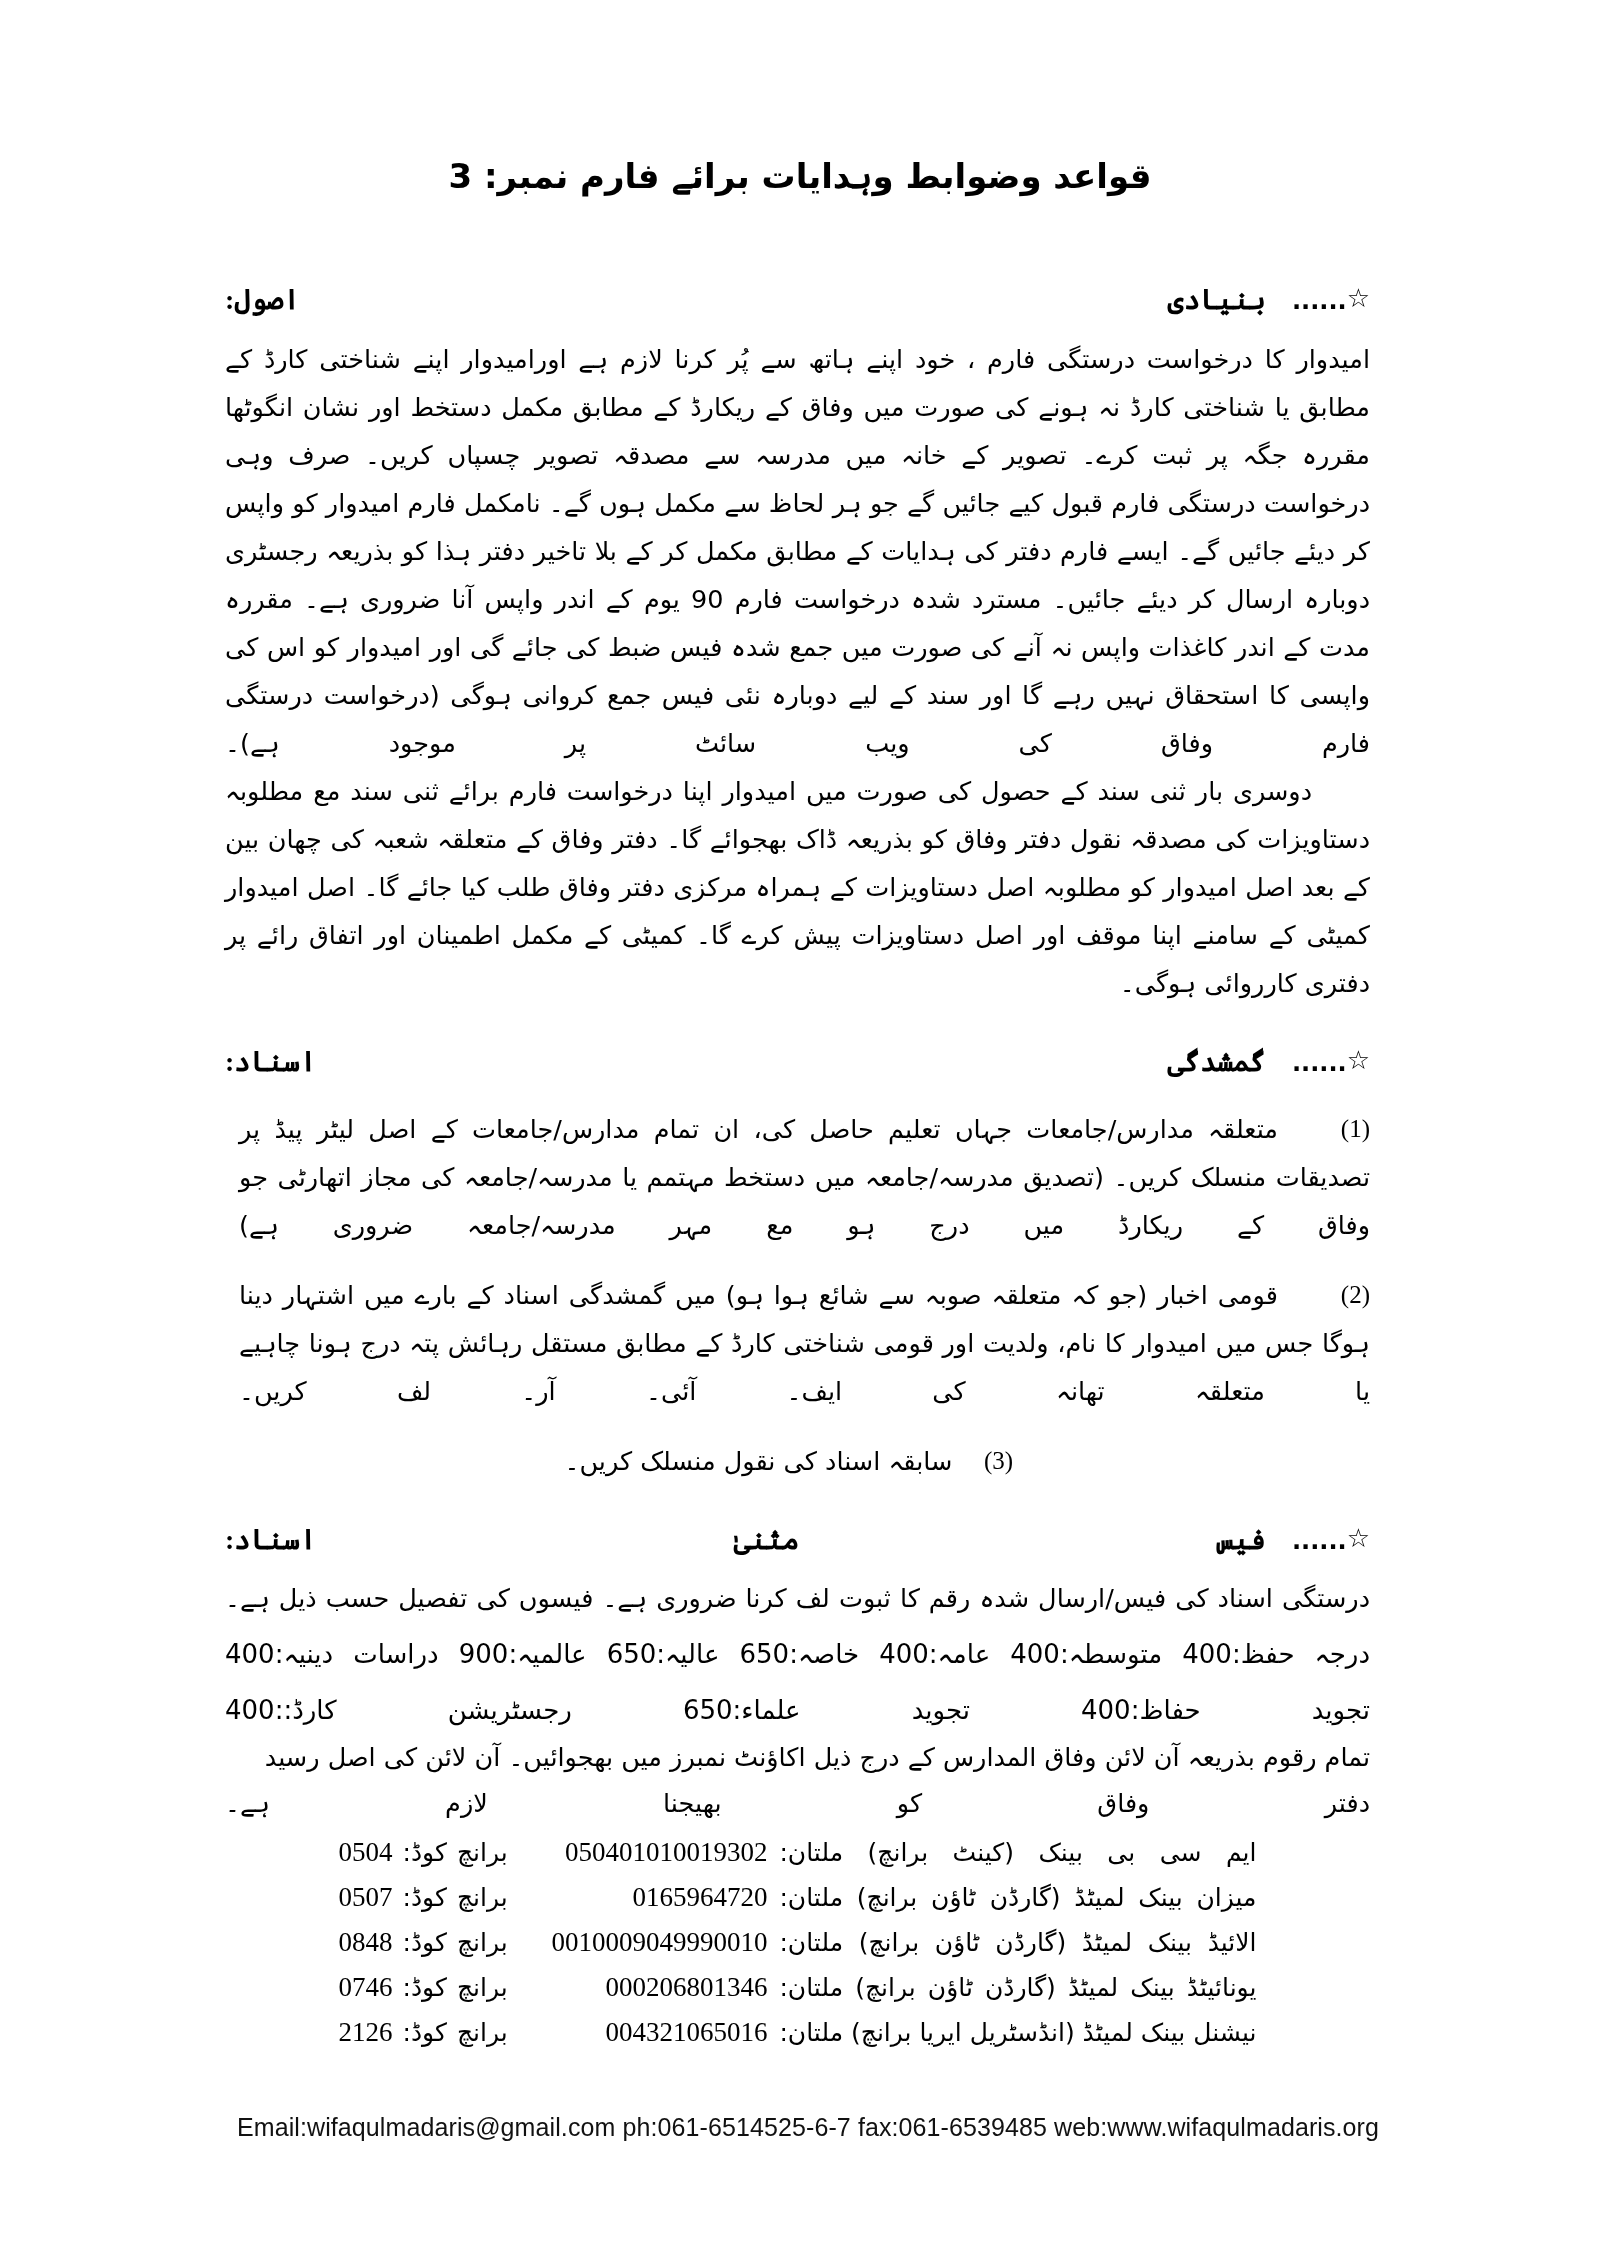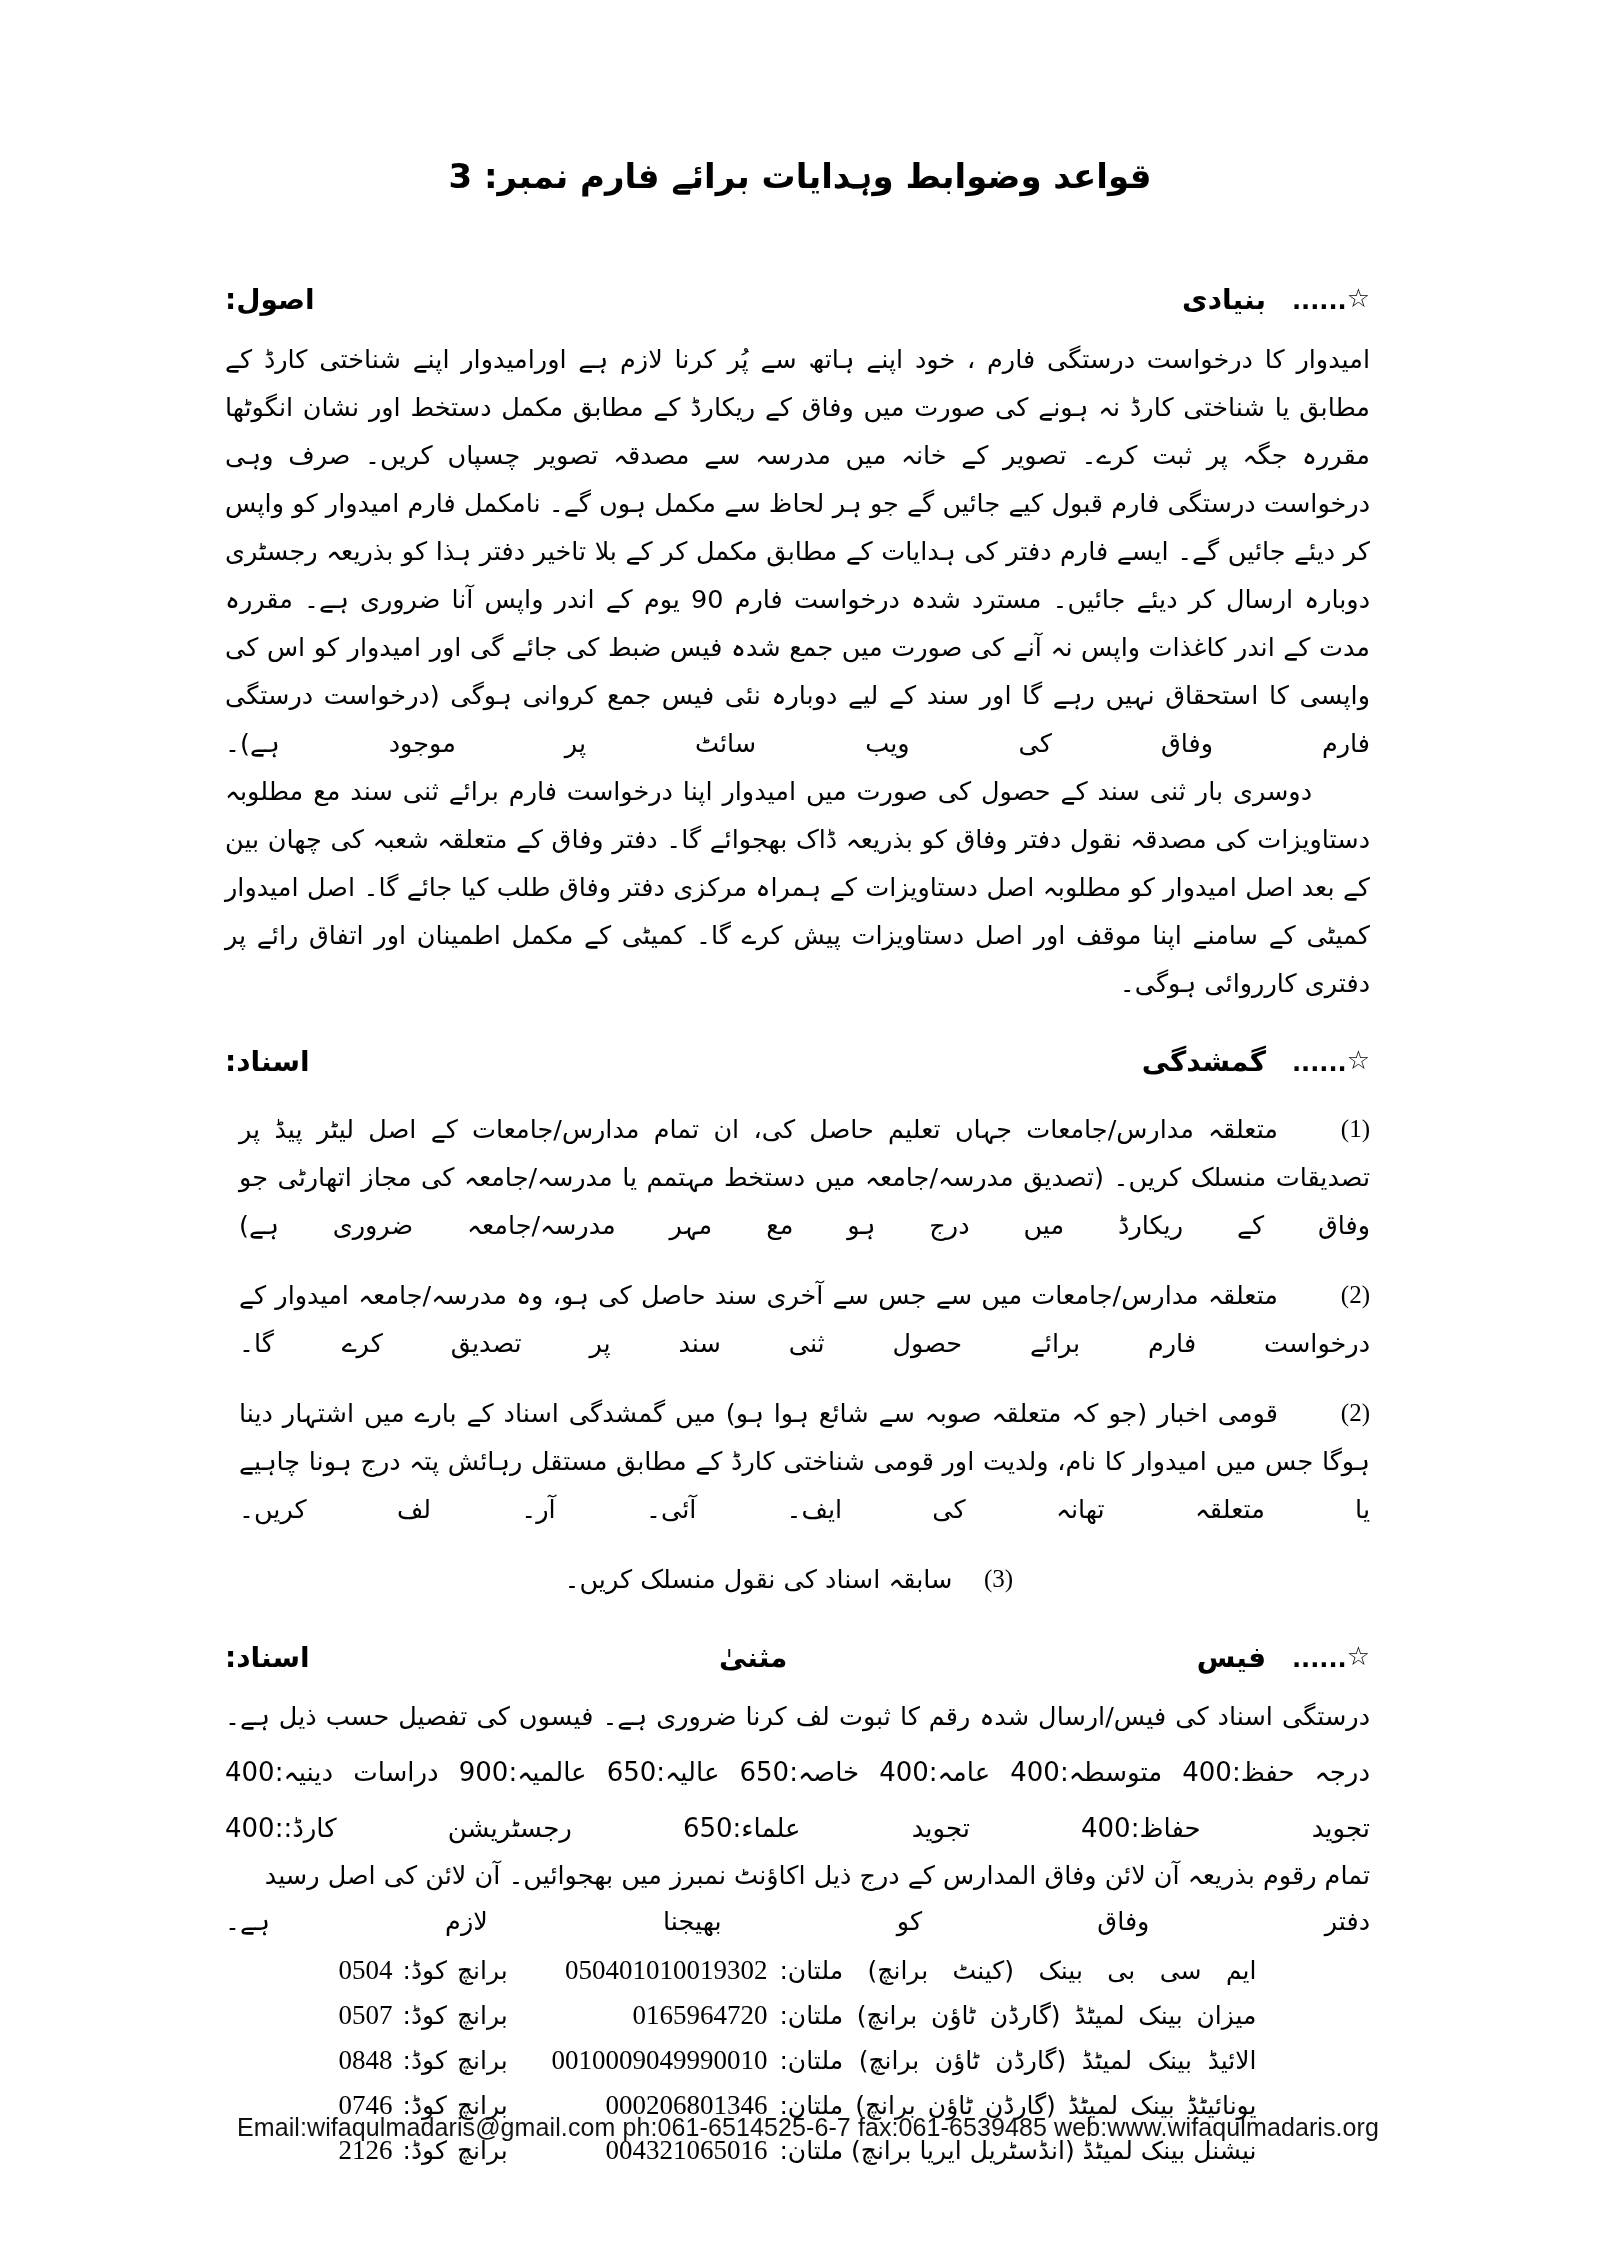--- a/index.html
+++ b/index.html
@@ -69,20 +69,21 @@
     display: inline-block;
     vertical-align: 2px;
   }
   .dots {
     letter-spacing: 2px;
     font-size: 24px;
   }
   .head-label {
     padding-right: 26px;
     font-weight: 700;
+    font-family: Liberation Serif, serif;
   }
   .numbered {
     direction: rtl;
     display: block;
     margin: 22px 0 0 14px;
     font-size: 25.5px;
     line-height: 48px;
     text-align: justify;
     text-align-last: justify;
   }
@@ -180,23 +181,20 @@
     <p class="para indent">دوسری بار ثنی سند کے حصول کی صورت میں امیدوار اپنا درخواست فارم برائے ثنی سند مع مطلوبہ دستاویزات کی مصدقہ نقول دفتر وفاق کو بذریعہ ڈاک بھجوائے گا۔ دفتر وفاق کے متعلقہ شعبہ کی چھان بین کے بعد اصل امیدوار کو مطلوبہ اصل دستاویزات کے ہمراہ مرکزی دفتر وفاق طلب کیا جائے گا۔ اصل امیدوار کمیٹی کے سامنے اپنا موقف اور اصل دستاویزات پیش کرے گا۔ کمیٹی کے مکمل اطمینان اور اتفاق رائے پر دفتری کارروائی ہوگی۔</p>
 
     <div class="section-head">
       <span class="star">☆</span><span class="dots">......</span><span class="head-label">گمشدگی اسناد:</span>
     </div>
 
     <div class="numbered">
       <span class="num-marker num">(1)</span><span class="num-body">متعلقہ مدارس/جامعات جہاں تعلیم حاصل کی، ان تمام مدارس/جامعات کے اصل لیٹر پیڈ پر تصدیقات منسلک کریں۔ (تصدیق مدرسہ/جامعہ میں دستخط مہتمم یا مدرسہ/جامعہ کی مجاز اتھارٹی جو وفاق کے ریکارڈ میں درج ہو مع مہر مدرسہ/جامعہ ضروری ہے)</span>
     </div>
 
-    <div class="numbered">
-      <span class="num-marker num">(2)</span><span class="num-body">متعلقہ مدارس/جامعات میں سے جس سے آخری سند حاصل کی ہو، وہ مدرسہ/جامعہ امیدوار کے درخواست فارم برائے حصول ثنی سند پر تصدیق کرے گا۔</span>
-    </div>
 
     <div class="numbered">
       <span class="num-marker num">(2)</span><span class="num-body">قومی اخبار (جو کہ متعلقہ صوبہ سے شائع ہوا ہو) میں گمشدگی اسناد کے بارے میں اشتہار دینا ہوگا جس میں امیدوار کا نام، ولدیت اور قومی شناختی کارڈ کے مطابق مستقل رہائش پتہ درج ہونا چاہیے یا متعلقہ تھانہ کی ایف۔ آئی۔ آر۔ لف کریں۔</span>
     </div>
 
     <div class="numbered" style="text-align-last:center;">
       <span class="num-marker num">(3)</span><span class="num-body">سابقہ اسناد کی نقول منسلک کریں۔</span>
     </div>
 
     <div class="section-head" style="text-align:center;">

